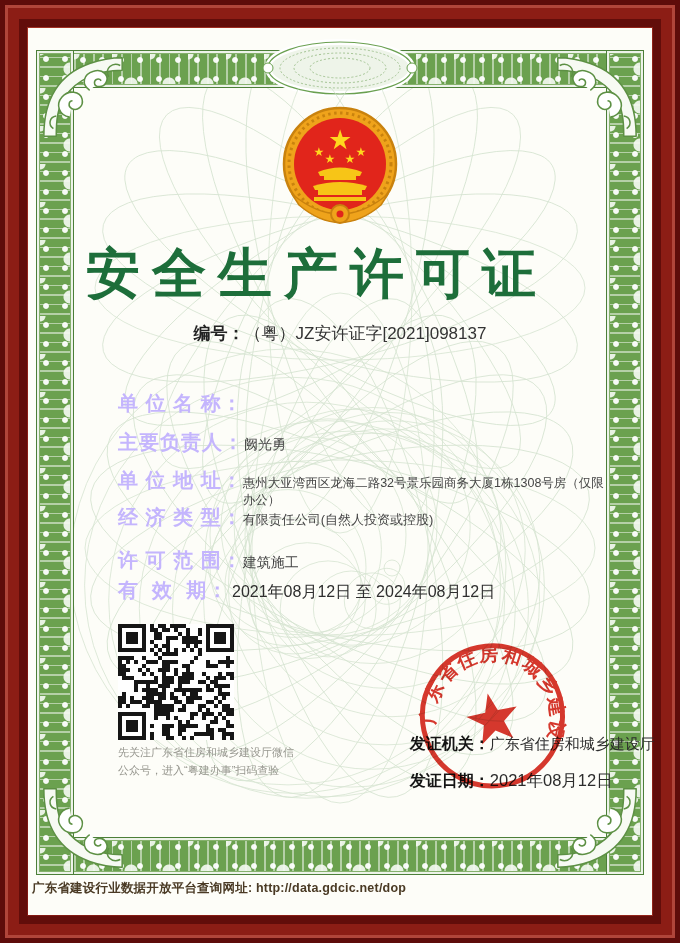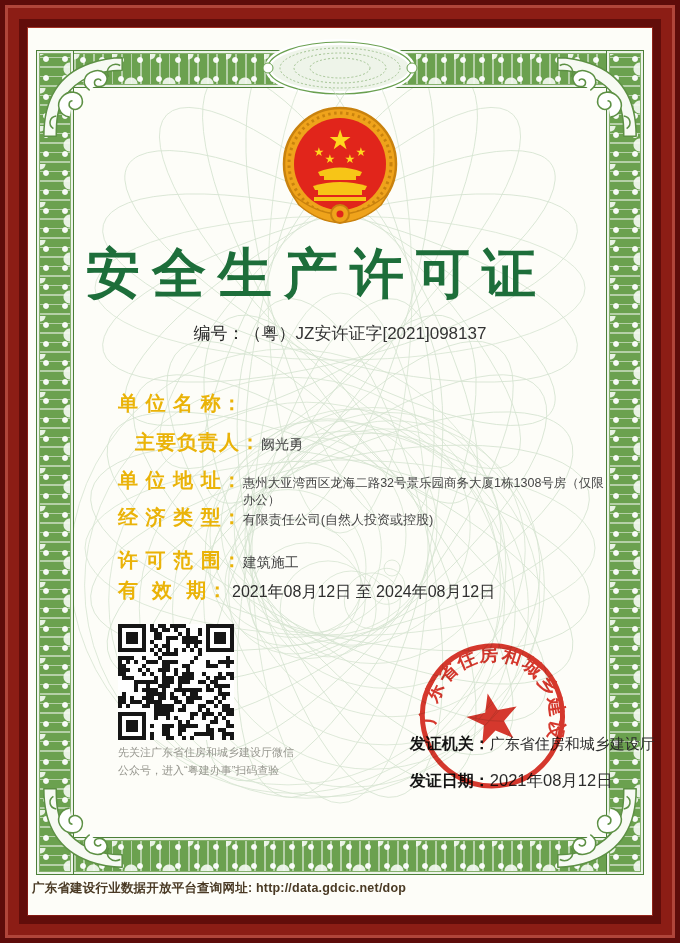--- a/index.html
+++ b/index.html
@@ -37,26 +37,26 @@
   .c-bl{left:40px;top:785px;transform:scaleY(-1);}
   .c-br{left:554px;top:785px;transform:scale(-1,-1);}
   .medallion{position:absolute;left:262px;top:36px;}
   
   .guilloche{position:absolute;left:74px;top:88px;}
   
   .emblem{position:absolute;left:278px;top:100px;}
   .title{position:absolute;left:74px;top:238px;width:532px;text-align:left;
     font-size:54px;font-weight:900;color:#1d6e3a;letter-spacing:12px;text-indent:12px;}
   .number{position:absolute;left:74px;top:322px;width:532px;text-align:center;font-size:17px;color:#333;}
-  .number .lbl{font-weight:normal;color:#222;}
+  .number .lbl{font-weight:bold;color:#222;}
   .row{position:absolute;left:118px;display:flex;align-items:baseline;white-space:pre;}
-  .row .lbl{font-weight:bold;font-size:20px;color:#eab308;min-width:114px;letter-spacing:1px;}
+  .row .lbl{font-weight:bold;font-size:20px;color:#c4b5fd;min-width:114px;letter-spacing:1px;}
   .row .val{color:#454545;}
   .r0{top:390px;} .r0 .val{font-size:15px;}
-  .r1{top:429px;margin-left:17px;} .r1 .val{font-size:14px;}
+  .r1{top:429px;} .r1 .val{font-size:14px;}
   .r2{top:467px;justify-content:flex-end;} .r2 .val{font-size:12.5px;white-space:normal;width:372px;}
   .r3{top:504px;} .r3 .val{font-size:13px;}
   .r4{top:547px;} .r4 .val{font-size:14px;}
   .r5{top:577px;} .r5 .val{font-size:16px;color:#2e2e2e;}
   .qr{position:absolute;left:118px;top:624px;width:116px;height:116px;background:#fff;}
   .qr-note{position:absolute;left:118px;top:744px;width:180px;font-size:11px;line-height:1.6;color:#96968e;}
   .issue{position:absolute;left:392px;white-space:pre;}
   .issue .lbl{font-weight:bold;font-size:16px;color:#141414;}
   .i0{top:716px;} .i0 .val{font-size:15px;color:#2c2c2c;}
   .i1{top:752px;} .i1 .val{font-size:16.5px;color:#2c2c2c;}

